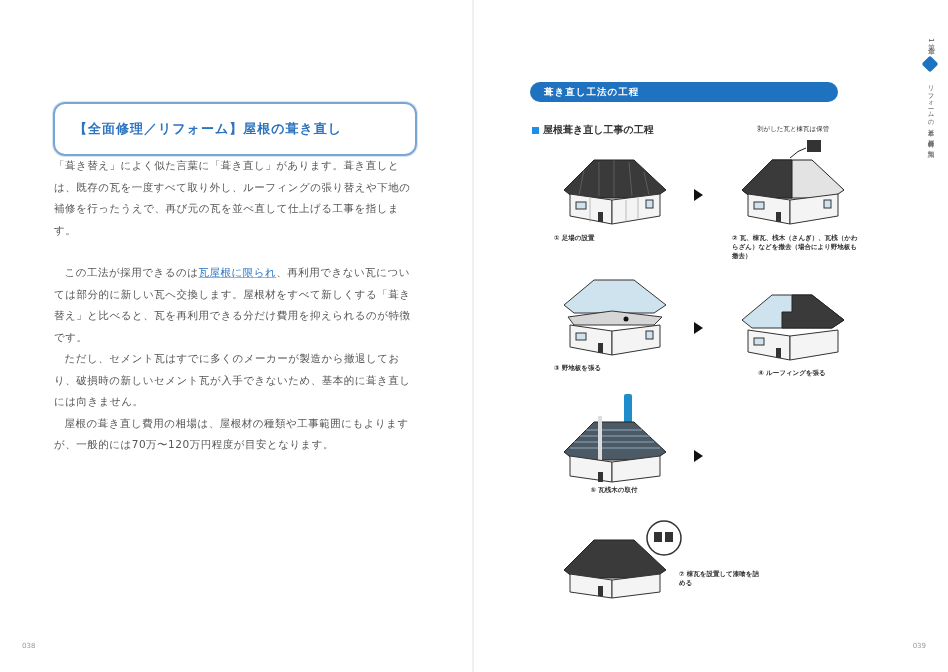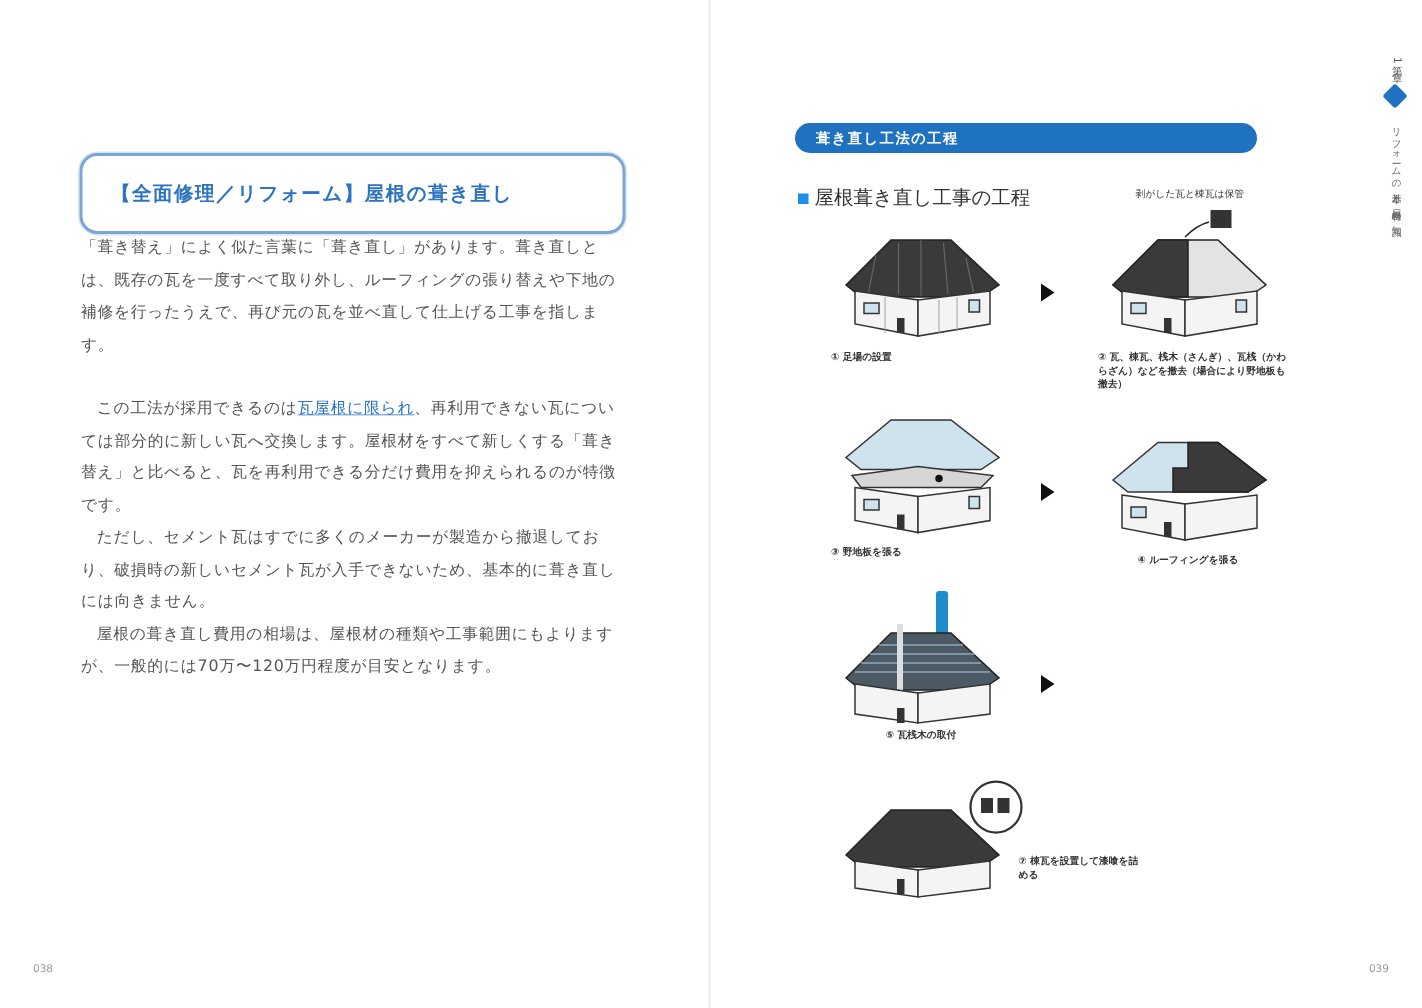--- a/index.html
+++ b/index.html
@@ -23,21 +23,21 @@
   .body-text p.gap { margin-top:21px; }
   .hl { color:#2c74c0; text-decoration:underline; text-decoration-color:#8fb6e0; }
   .folio { position:absolute; bottom:22px; font-size:7px; color:#999; }
   .folio-left { left:22px; }
   .folio-right { right:22px; }
 
   
   .banner { position:absolute; left:56px; top:82px; width:308px; height:20px; background:#1f72c0;
             border-radius:10px; color:#fff; font-size:9.5px; font-weight:bold; display:flex;
             align-items:center; padding-left:14px; box-sizing:border-box; letter-spacing:1px; }
-  .subhead { position:absolute; left:58px; top:123px; font-size:13px; font-weight:normal; color:#333;
+  .subhead { position:absolute; left:58px; top:123px; font-size:10px; font-weight:bold; color:#333;
              display:flex; align-items:center; gap:4px; }
   .subhead .sq { width:7px; height:7px; background:#1e8fe8; display:inline-block; }
   .note-top { position:absolute; left:283px; top:125px; font-size:6.5px; color:#333; font-weight:normal; }
 
   .side-tab { position:absolute; right:6px; top:38px; width:22px; height:170px; }
   .side-tab .ch { writing-mode:vertical-rl; font-size:7px; color:#555; position:absolute; left:6px; top:0; }
   .side-tab .badge { position:absolute; left:4px; top:20px; width:12px; height:12px; background:#1f72c0;
                      transform:rotate(45deg); border-radius:2px; }
   .side-tab .vtitle { writing-mode:vertical-rl; font-size:6.5px; color:#666; position:absolute; left:6px; top:42px;
                       letter-spacing:1px; }

